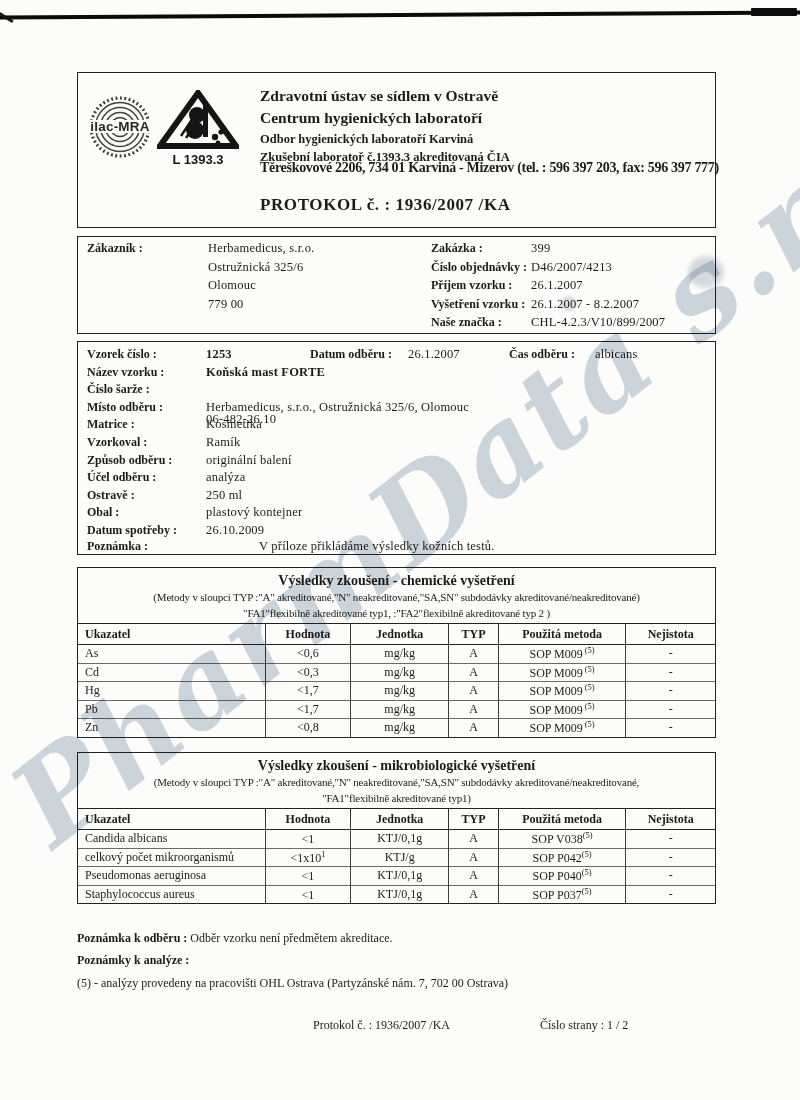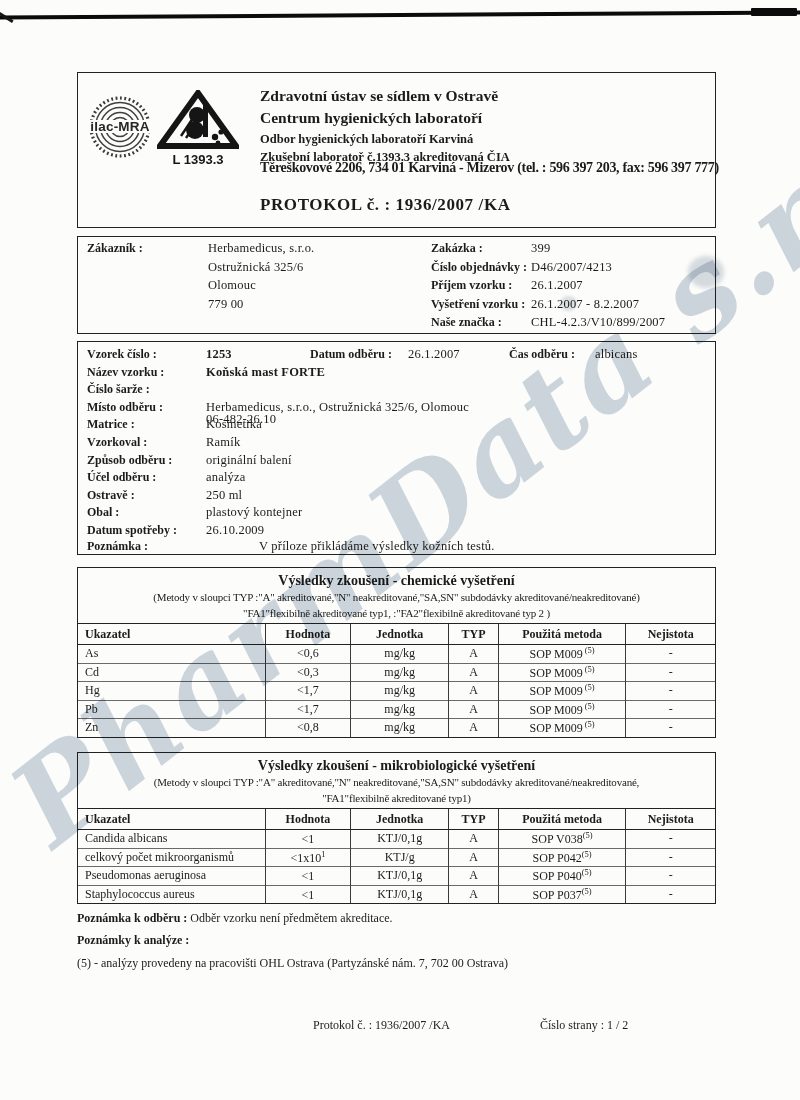--- a/index.html
+++ b/index.html
@@ -57,21 +57,21 @@
   }
   table.results td{
     font-size:12px;height:17.5px;padding:0 4px;text-align:center;
     border-left:1.2px solid #3c3c3c;border-top:1px solid #6a6a6a;
     overflow:hidden;white-space:nowrap;
   }
   table.results th:first-child,table.results td:first-child{border-left:none;text-align:left;padding-left:7px;}
   sup{font-size:8.5px;}
   sup.ms{margin-left:2px;}
   
-  .note-line{position:absolute;left:77px;font-size:12px;white-space:nowrap;}
+  .note-line{position:absolute;left:77px;font-size:12px;white-space:nowrap;margin-top:20px;}
   .footer-text{position:absolute;font-size:12px;white-space:nowrap;}
 </style>
 </head>
 <body>
 
 <div class="page">
 
   <div class="scan-band"></div>
   <div class="scan-blob-right"></div>
   <div class="scan-tick-left"></div>

